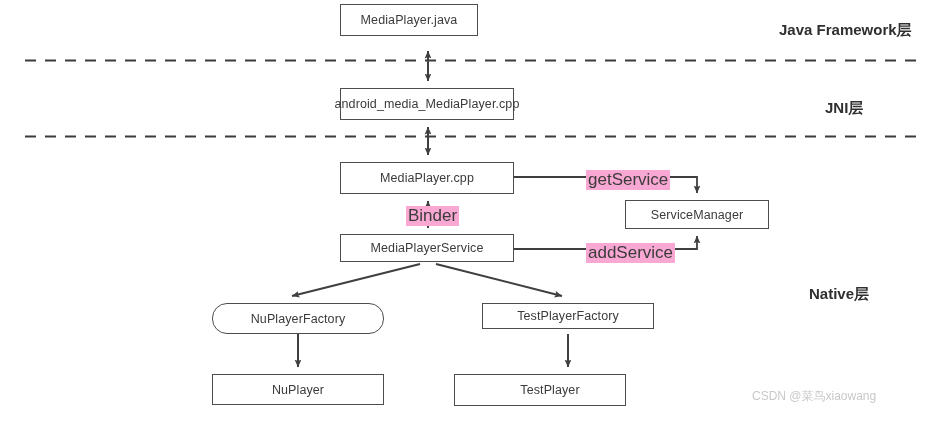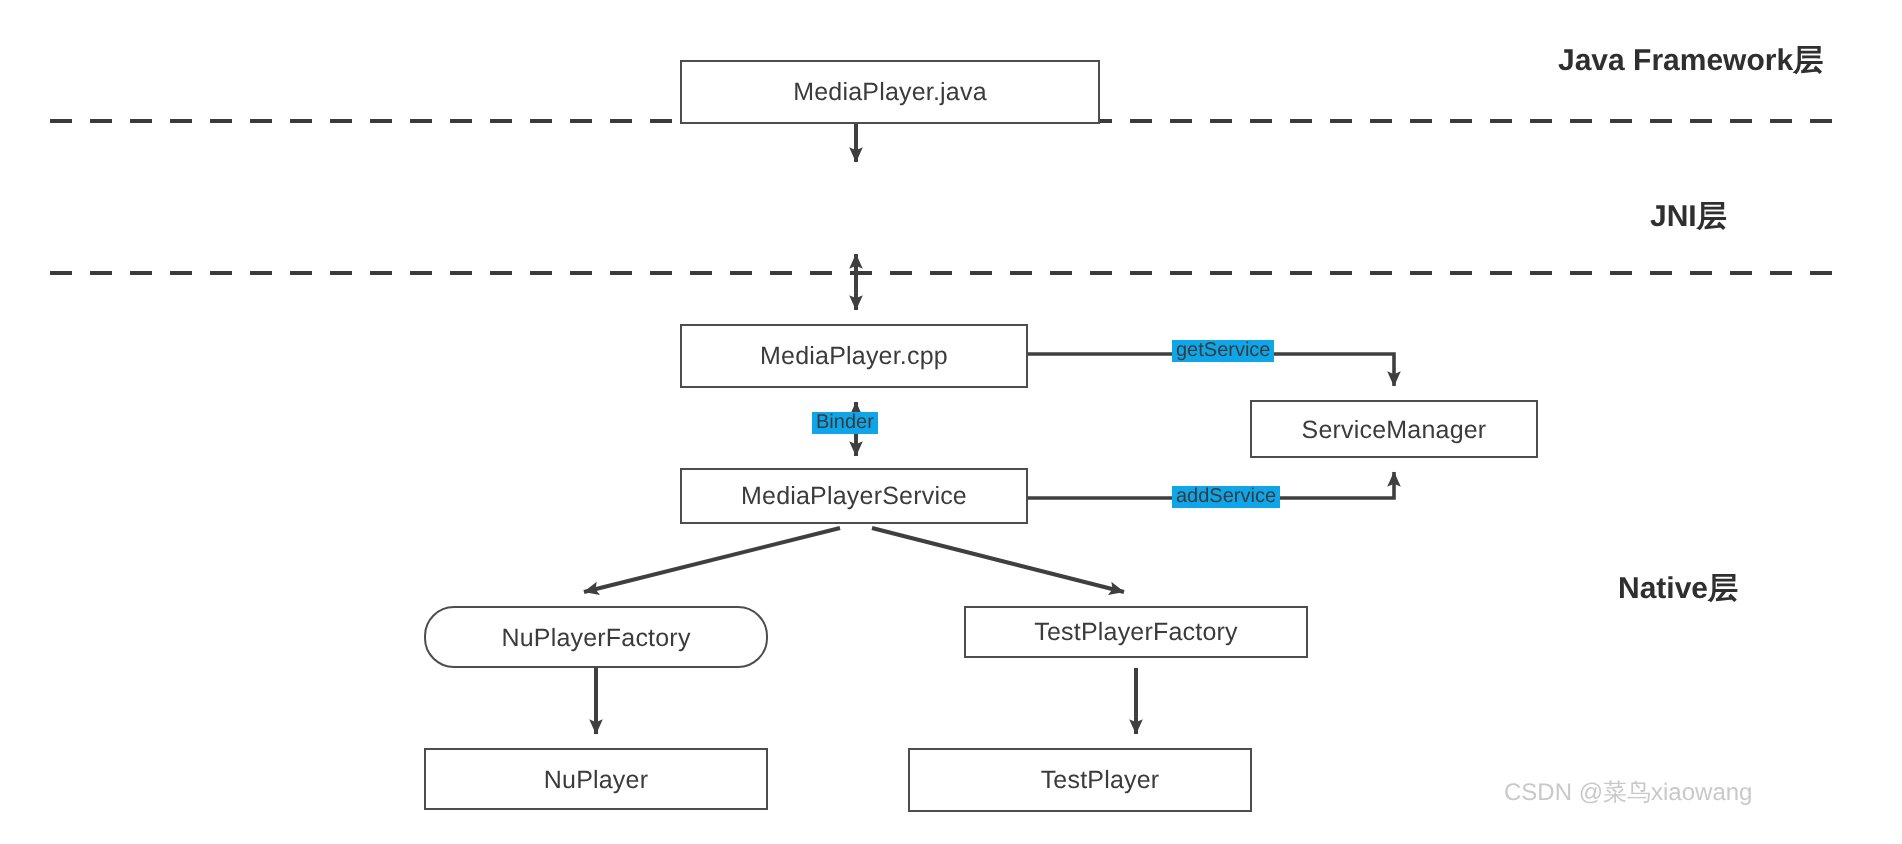--- a/index.html
+++ b/index.html
@@ -42,36 +42,36 @@
   .layer-label {
     position: absolute;
     color: #2f2f2f;
     font-size: 15px;
     font-weight: bold;
     white-space: nowrap;
     z-index: 2;
   }
   .edge-label {
     position: absolute;
-    background: #0ea5e9;
+    background: #f9a8d4;
     color: #3b3b3b;
-    font-size: 10px;
+    font-size: 17px;
     white-space: nowrap;
     padding: 0 2px;
     z-index: 3;
   }
   .watermark {
     position: absolute;
     color: #c9c9c9;
     font-size: 12px;
     white-space: nowrap;
     z-index: 4;
   }
   
-  #n-mediaplayer-java      { left: 340px; top: 30px;  width: 210px; height: 32px; }
+  #n-mediaplayer-java      { left: 340px; top: 4px;  width: 138px; height: 32px; }
   #n-jni-cpp               { left: 340px; top: 88px;  width: 174px; height: 32px; }
   #n-mediaplayer-cpp       { left: 340px; top: 162px; width: 174px; height: 32px; }
   #n-servicemanager        { left: 625px; top: 200px; width: 144px; height: 29px; }
   #n-mediaplayerservice    { left: 340px; top: 234px; width: 174px; height: 28px; }
   #n-nuplayerfactory       { left: 212px; top: 303px; width: 172px; height: 31px; border-radius: 15px; }
   #n-testplayerfactory     { left: 482px; top: 303px; width: 172px; height: 26px; }
   #n-nuplayer              { left: 212px; top: 374px; width: 172px; height: 31px; }
   #n-testplayer            { left: 454px; top: 374px; width: 172px; height: 32px; padding-left: 20px; }
   
   #lbl-java   { left: 779px; top: 21px; }
@@ -116,20 +116,21 @@
 
     <line x1="436" y1="264" x2="562" y2="296" stroke="#3f3f3f" stroke-width="2" marker-end="url(#arrow-head)"></line>
 
     <line x1="298" y1="334" x2="298" y2="367" stroke="#3f3f3f" stroke-width="2" marker-end="url(#arrow-head)"></line>
 
     <line x1="568" y1="334" x2="568" y2="367" stroke="#3f3f3f" stroke-width="2" marker-end="url(#arrow-head)"></line>
   </svg>
 
   <div class="node" id="n-mediaplayer-java">MediaPlayer.java</div>
 
+  <div class="node" id="n-jni-cpp">android_media_MediaPlayer.cpp</div>
 
   <div class="node" id="n-mediaplayer-cpp">MediaPlayer.cpp</div>
 
   <div class="node" id="n-servicemanager">ServiceManager</div>
 
   <div class="node" id="n-mediaplayerservice">MediaPlayerService</div>
 
   <div class="node" id="n-nuplayerfactory">NuPlayerFactory</div>
 
   <div class="node" id="n-testplayerfactory">TestPlayerFactory</div>

